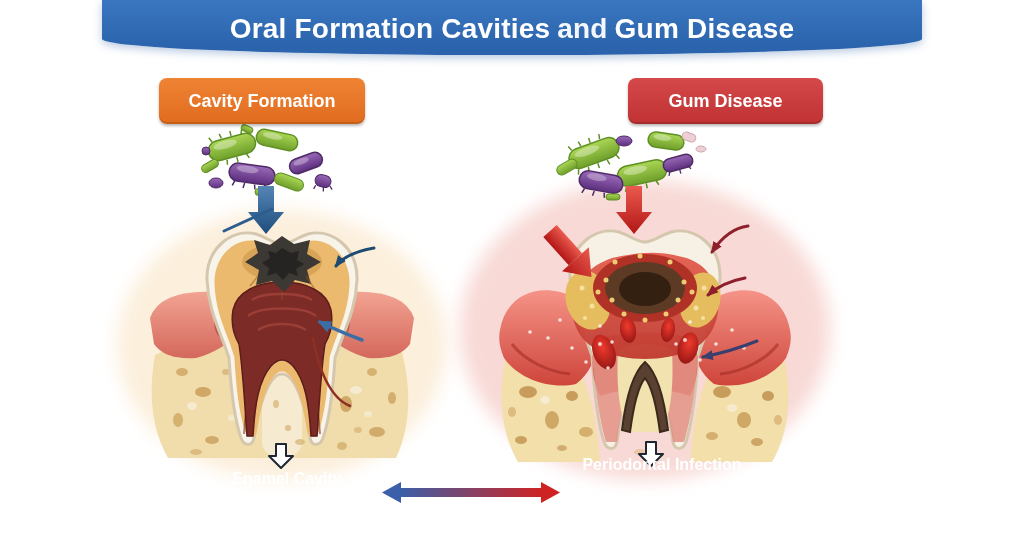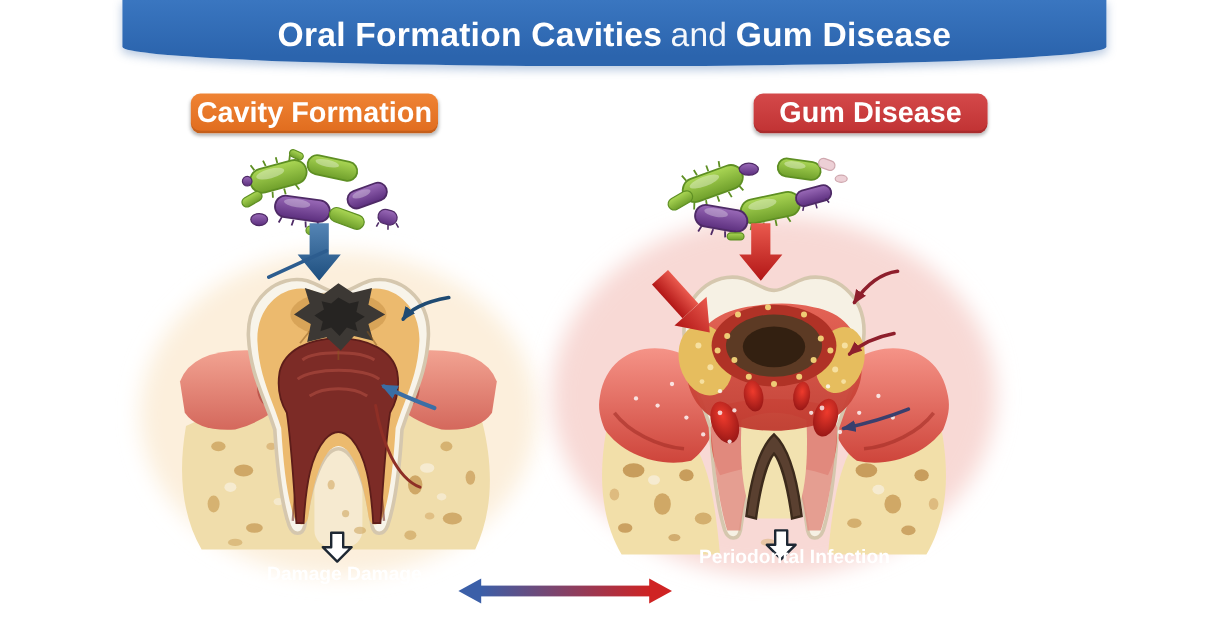--- a/index.html
+++ b/index.html
@@ -10,28 +10,28 @@
   
   .banner{
     position:absolute;left:102px;top:0;width:820px;height:55px;
     background:linear-gradient(180deg,#3a76c0 0%,#2b64ad 85%);
     border-radius:0 0 48% 48% / 0 0 16px 16px;
     box-shadow:0 3px 8px rgba(70,115,175,.38);
     display:flex;align-items:center;justify-content:center;
   }
   .banner h1{margin:0;padding-top:2px;color:#ffffff;font-size:28px;font-weight:400;letter-spacing:.2px;white-space:nowrap;}
   .t-bold{font-weight:700;}
-  .t-reg{font-weight:400;padding:0 7px;opacity:.95;}
+  .t-reg{font-weight:700;padding:0 7px;opacity:.95;}
   
   .badge{
     position:absolute;display:flex;align-items:center;justify-content:center;
     color:#fff;font-weight:700;white-space:nowrap;
   }
   .heading-badge{
-    height:33px;font-size:24px;border-radius:8px;
+    height:46px;font-size:18px;border-radius:8px;
     box-shadow:0 2px 3px rgba(0,0,0,.28), inset 0 -2px 0 rgba(0,0,0,.12);
   }
   .heading-badge.orange{background:linear-gradient(180deg,#ef8334,#e06c1e);}
   .heading-badge.red{background:linear-gradient(180deg,#d4494a,#c03233;}
   .outcome-badge{
     height:39px;font-size:18px;border-radius:9px;
     box-shadow:0 3px 4px rgba(0,0,0,.3), inset 0 -3px 0 rgba(0,0,0,.18);
   }
   .outcome-badge.blue{background:linear-gradient(180deg,#326cb8,#27599f);}
   .outcome-badge.red{background:linear-gradient(180deg,#cc4440,#b93230);}
@@ -405,20 +405,20 @@
 
   
   
   
   
   
   
 
   
   <div class="badge outcome-badge blue" style="left:197px;top:470px;width:180px;">
-    <span>Damage Damage</span>
+    <span>Enamel Cavity</span>
   </div>
   <div class="badge outcome-badge red" style="left:563px;top:456px;width:198px;">
     <span>Periodontal Infection</span>
   </div>
 
   <div class="bottom-line"></div>
 </div>
 
 </body></html>

